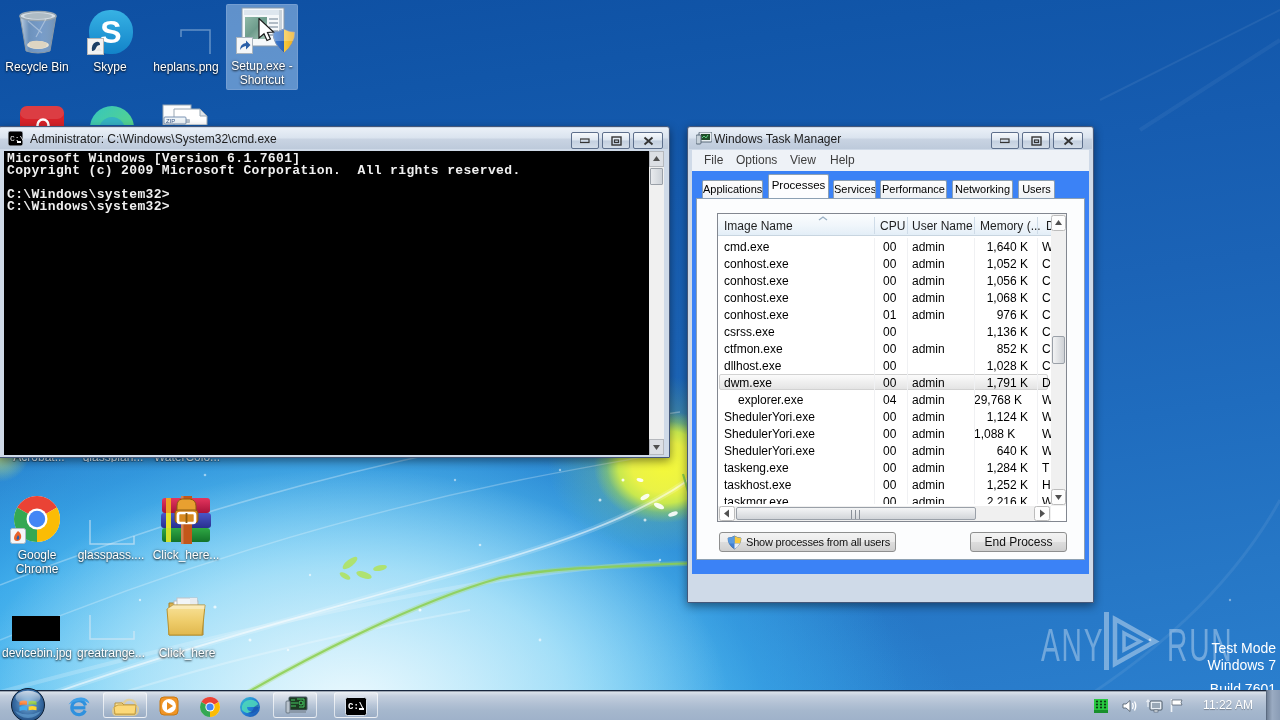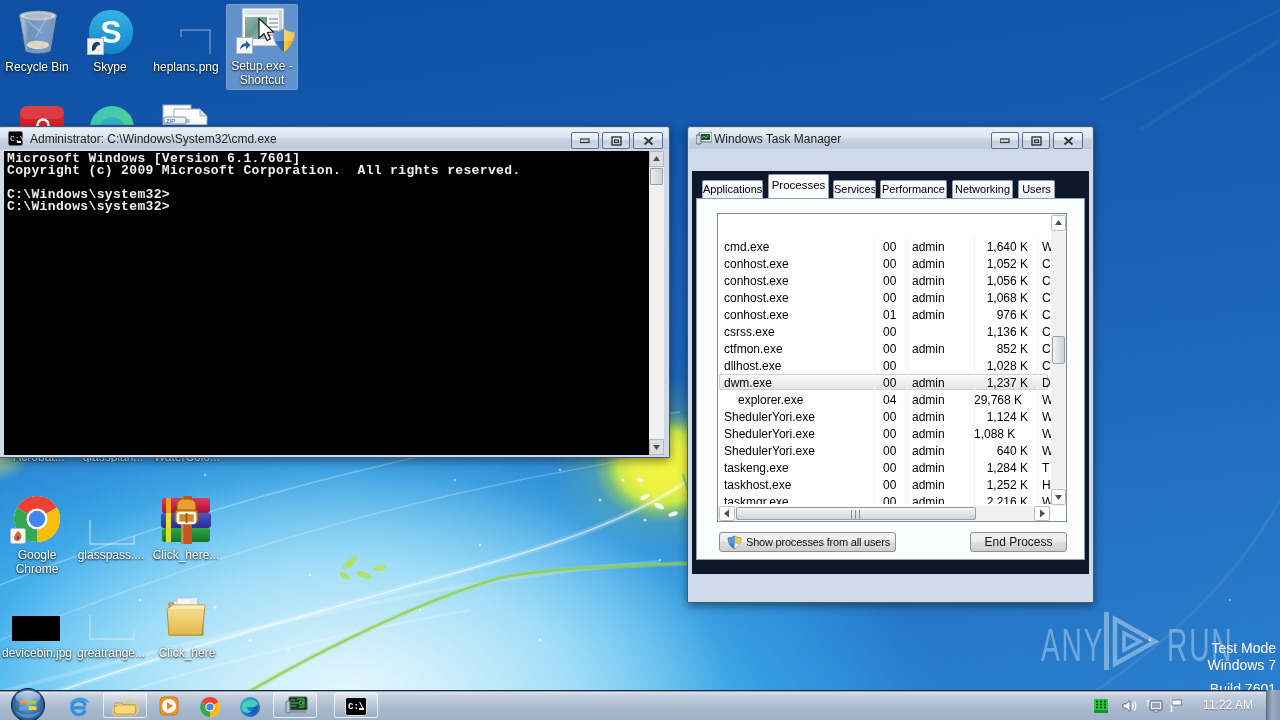--- a/index.html
+++ b/index.html
@@ -348,34 +348,54 @@
           </svg>
         </div>
       <div class="wbtn" style="width:30px">
           <svg width="11" height="10">
             <path d="M1.5 1.5 L9.5 8.5 M9.5 1.5 L1.5 8.5" stroke="#333" stroke-width="1.8"></path>
           </svg>
         </div>
     </div>
   </div>
 
-
-  <div style="position:absolute;left:4px;top:44px;right:4px;bottom:28px;background:#0f172a">
+  <div style="position:absolute;left:4px;top:23px;right:4px;height:21px;background:#eef2f7">
+    <span class="menutxt" style="position:absolute;left:12px;top:3px">File</span>
+    <span class="menutxt" style="position:absolute;left:44px;top:3px">Options</span>
+    <span class="menutxt" style="position:absolute;left:98px;top:3px">View</span>
+    <span class="menutxt" style="position:absolute;left:138px;top:3px">Help</span>
+  </div>
+
+  <div style="position:absolute;left:4px;top:44px;right:4px;bottom:28px;background:#3b82f6">
 
     <div style="position:absolute;left:10px;top:9px;width:61px;height:18px;background:linear-gradient(180deg,#fdfdfd,#eef1f5);border:1px solid #8da0b3;border-bottom:none;border-radius:2px 2px 0 0;font-size:11px;text-align:center;line-height:17px;white-space:nowrap;overflow:hidden">Applications</div>
     <div style="position:absolute;left:141px;top:9px;width:43px;height:18px;background:linear-gradient(180deg,#fdfdfd,#eef1f5);border:1px solid #8da0b3;border-bottom:none;border-radius:2px 2px 0 0;font-size:11px;text-align:center;line-height:17px;white-space:nowrap;overflow:hidden">Services</div>
     <div style="position:absolute;left:188px;top:9px;width:67px;height:18px;background:linear-gradient(180deg,#fdfdfd,#eef1f5);border:1px solid #8da0b3;border-bottom:none;border-radius:2px 2px 0 0;font-size:11px;text-align:center;line-height:17px;white-space:nowrap;overflow:hidden">Performance</div>
     <div style="position:absolute;left:260px;top:9px;width:61px;height:18px;background:linear-gradient(180deg,#fdfdfd,#eef1f5);border:1px solid #8da0b3;border-bottom:none;border-radius:2px 2px 0 0;font-size:11px;text-align:center;line-height:17px;white-space:nowrap;overflow:hidden">Networking</div>
     <div style="position:absolute;left:326px;top:9px;width:37px;height:18px;background:linear-gradient(180deg,#fdfdfd,#eef1f5);border:1px solid #8da0b3;border-bottom:none;border-radius:2px 2px 0 0;font-size:11px;text-align:center;line-height:17px;white-space:nowrap;overflow:hidden">Users</div>
 
     <div style="position:absolute;left:4px;top:27px;right:4px;bottom:14px;background:#fcfdfe;border:1px solid #8da0b3"></div>
     <div style="position:absolute;left:76px;top:3px;width:61px;height:24px;background:#fdfdfe;border:1px solid #8da0b3;border-bottom:none;border-radius:2px 2px 0 0;font-size:11.5px;text-align:center;line-height:21px;z-index:2;white-space:nowrap">Processes</div>
 
     <div style="position:absolute;left:25px;top:42px;width:350px;height:309px;border:1px solid #828790;background:#fff;z-index:3">
 
+      <div style="position:absolute;left:0;top:0;width:333px;height:22px;background:linear-gradient(180deg,#fbfdfe,#f0f6fb 55%,#e3eef7);border-bottom:1px solid #c8d5e0;font-size:12px;color:#1e1e1e">
+        <span style="position:absolute;left:6px;top:5px">Image Name</span>
+        <span style="position:absolute;left:162px;top:5px">CPU</span>
+        <span style="position:absolute;left:194px;top:5px">User Name</span>
+        <span style="position:absolute;left:262px;top:5px">Memory (...</span>
+        <span style="position:absolute;left:328px;top:5px">D</span>
+        <svg width="10" height="5" style="position:absolute;left:100px;top:2px">
+            <path d="M1 4 L5 1 L9 4" fill="none" stroke="#9ab0c4" stroke-width="1.4"></path>
+          </svg>
+        <div style="position:absolute;left:156px;top:3px;width:1px;height:17px;background:#cfdce8"></div>
+        <div style="position:absolute;left:189px;top:3px;width:1px;height:17px;background:#cfdce8"></div>
+        <div style="position:absolute;left:256px;top:3px;width:1px;height:17px;background:#cfdce8"></div>
+        <div style="position:absolute;left:319px;top:3px;width:1px;height:17px;background:#cfdce8"></div>
+      </div>
 
       <div id="tbody" style="position:absolute;left:0;top:24px;width:333px;height:266px;overflow:hidden;font-size:12px;color:#000">
         <div style="position:absolute;left:0;top:1px;width:333px;height:17px">
             <span style="position:absolute;left:6px;top:1px">cmd.exe</span>
             <span style="position:absolute;left:165px;top:1px">00</span>
             <span style="position:absolute;left:194px;top:1px">admin</span>
             <span style="position:absolute;left:256px;top:1px;width:54px;text-align:right">1,640 K</span>
             <span style="position:absolute;left:324px;top:1px">W</span>
           </div>
         <div style="position:absolute;left:0;top:18px;width:333px;height:17px">
@@ -425,21 +445,21 @@
             <span style="position:absolute;left:165px;top:1px">00</span>
             <span style="position:absolute;left:194px;top:1px"></span>
             <span style="position:absolute;left:256px;top:1px;width:54px;text-align:right">1,028 K</span>
             <span style="position:absolute;left:324px;top:1px">C</span>
           </div>
         <div style="position:absolute;left:1px;top:136px;width:329px;height:16px;background:linear-gradient(180deg,#fbfbfb,#e4e4e4);border:1px solid #d2d2d2;border-radius:2px"></div>
           <div style="position:absolute;left:0;top:137px;width:333px;height:17px">
             <span style="position:absolute;left:6px;top:1px">dwm.exe</span>
             <span style="position:absolute;left:165px;top:1px">00</span>
             <span style="position:absolute;left:194px;top:1px">admin</span>
-            <span style="position:absolute;left:256px;top:1px;width:54px;text-align:right">1,237 K</span>
+            <span style="position:absolute;left:256px;top:1px;width:54px;text-align:right">1,791 K</span>
             <span style="position:absolute;left:324px;top:1px">D</span>
           </div>
         <div style="position:absolute;left:0;top:154px;width:333px;height:17px">
             <span style="position:absolute;left:20px;top:1px">explorer.exe</span>
             <span style="position:absolute;left:165px;top:1px">04</span>
             <span style="position:absolute;left:194px;top:1px">admin</span>
             <span style="position:absolute;left:256px;top:1px;width:54px;text-align:left">29,768 K</span>
             <span style="position:absolute;left:324px;top:1px">W</span>
           </div>
         <div style="position:absolute;left:0;top:171px;width:333px;height:17px">

